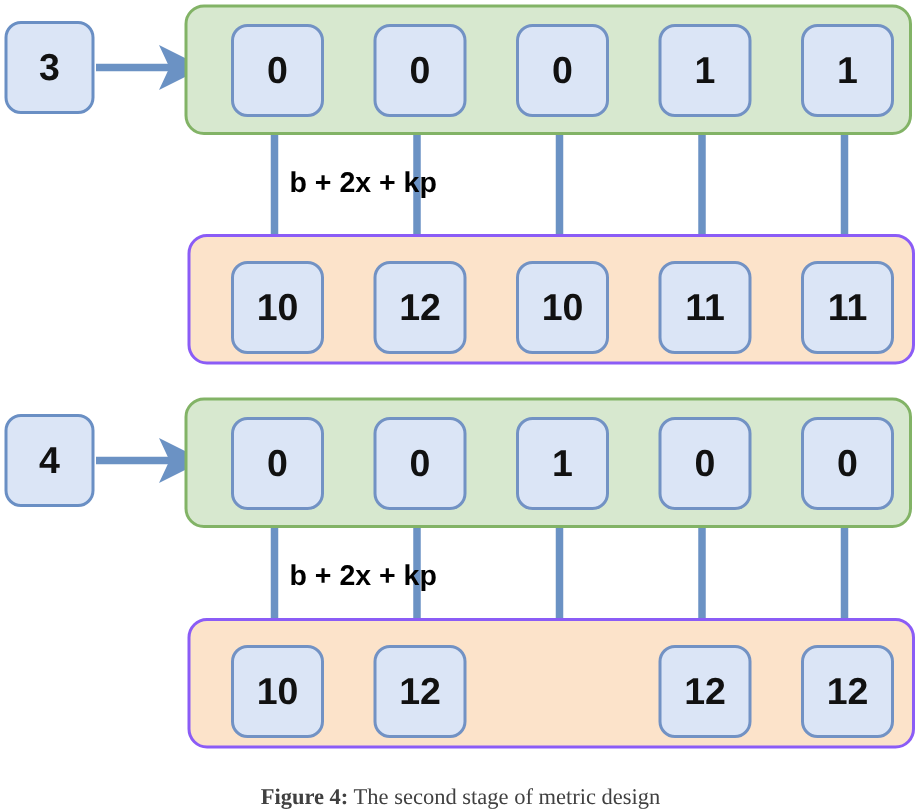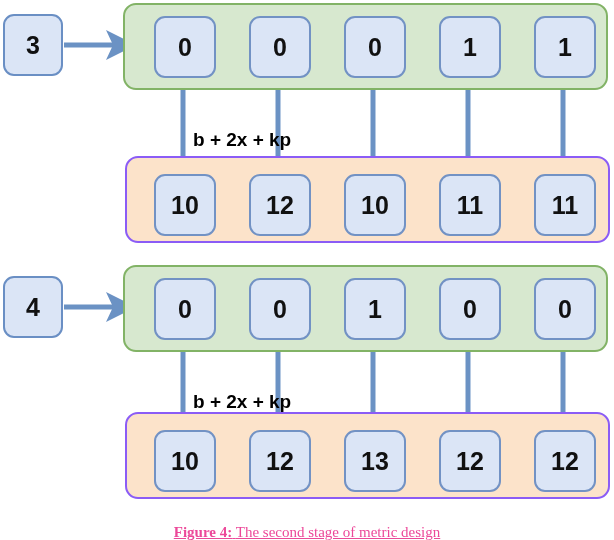--- a/index.html
+++ b/index.html
@@ -73,45 +73,43 @@
     box-sizing: border-box;
   }
 
   
   .transform-label {
     position: absolute;
     font-size: 19px;
     font-weight: bold;
     color: #000000;
     white-space: nowrap;
-    margin-top: 17px;
   }
 
   
   .arrow-layer {
     position: absolute;
     left: 0; top: 0;
     width: 614px;
     height: 540px;
     pointer-events: none;
   }
 
   
   .caption {
     position: absolute;
     left: 0;
     top: 524px;
     width: 614px;
     text-align: center;
     font-family: "Liberation Serif", serif;
     font-size: 15px;
-    color: #ec4899;
+    color: #404040;
     white-space: nowrap;
     overflow: hidden;
-    text-decoration: underline;
   }
   .caption b { font-weight: bold; }
 </style>
 </head>
 <body>
 
 <div id="figure">
 
   <svg class="arrow-layer" viewBox="0 0 614 540" xmlns="http://www.w3.org/2000/svg">
     <defs>
@@ -168,21 +166,20 @@
     <div class="cell" style="left:219px; top:11px;">1</div>
     <div class="cell" style="left:314px; top:11px;">0</div>
     <div class="cell" style="left:409px; top:11px;">0</div>
   </div>
 
   <div class="transform-label" style="left:193px; top:374px;">b + 2x + kp</div>
 
   <div class="abs row-container orange" style="left:125px; top:412px;">
     <div class="cell" style="left:27px; top:16px;">10</div>
     <div class="cell" style="left:122px; top:16px;">12</div>
-    <div class="cell" style="left:217px; top:16px;">13</div>
     <div class="cell" style="left:312px; top:16px;">12</div>
     <div class="cell" style="left:407px; top:16px;">12</div>
   </div>
 
   <div class="caption">
     <b>Figure 4:</b>
     <span>The second stage of metric design</span>
   </div>
 
 </div>

